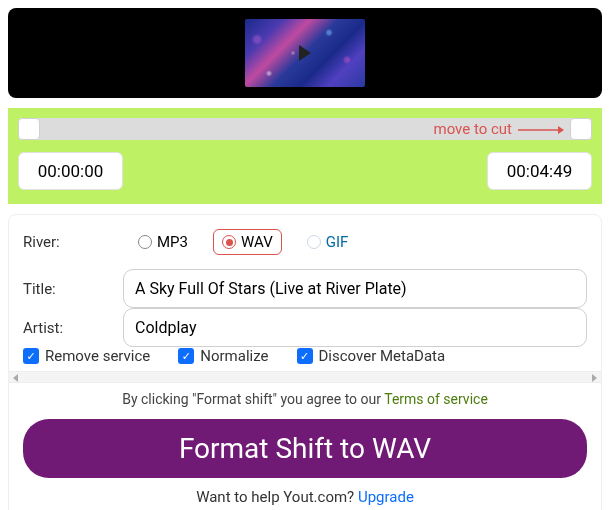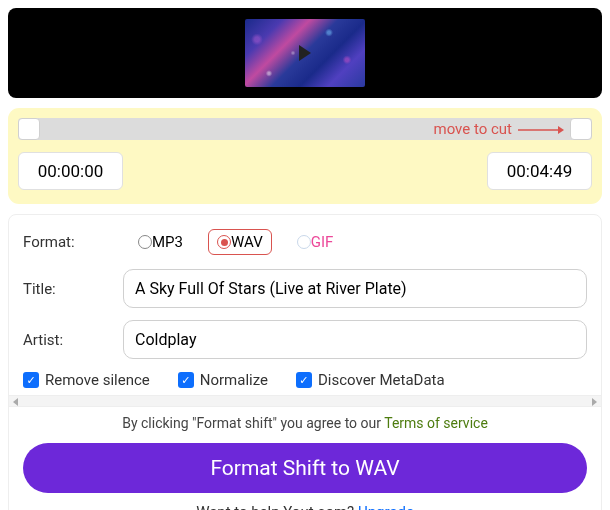--- a/index.html
+++ b/index.html
@@ -1,55 +1,55 @@
 <!DOCTYPE html>
 <html><head>
 <meta charset="utf-8">
 <style>
 *{box-sizing:border-box;margin:0;padding:0;font-family:-apple-system,BlinkMacSystemFont,"Segoe UI",Roboto,Arial,sans-serif}
 body{background:#fff;width:610px;height:510px;overflow:hidden;padding:8px}
 .video-preview{background:#000;border-radius:8px;height:90px;display:flex;align-items:center;justify-content:center;position:relative}
 .thumb{width:120px;height:68px;background:linear-gradient(135deg,#1a2a8a 0%,#4a3ab0 20%,#c04aa0 35%,#2a3a9a 50%,#1a2a8a 65%,#5040c0 80%,#2a3aa0 100%);position:relative;border-radius:2px;overflow:hidden}
 .thumb::before{content:"";position:absolute;inset:0;background:radial-gradient(circle at 20% 80%,rgba(255,255,255,.45) 1%,transparent 3%),radial-gradient(circle at 70% 20%,rgba(120,200,255,.5) 1.5%,transparent 4%),radial-gradient(circle at 85% 60%,rgba(200,80,200,.5) 1.5%,transparent 4%),radial-gradient(circle at 40% 50%,rgba(255,255,255,.3) 1%,transparent 3%),radial-gradient(circle at 10% 30%,rgba(200,100,220,.4) 2%,transparent 5%)}
 .play-overlay{position:absolute;left:50%;top:50%;transform:translate(-50%,-50%);width:0;height:0;border-left:12px solid #222;border-top:8px solid transparent;border-bottom:8px solid transparent}
-.slider-region{background:#fef9c3;border-radius:11px;margin-top:10px;padding:10px 10px 14px}
+.slider-region{background:#bef264;border-radius:0;margin-top:10px;padding:10px 10px 14px}
 .track-row{position:relative;height:22px;margin-bottom:12px}
 .track{position:absolute;left:0;right:0;top:0;height:22px;background:#dcdcdc;border-radius:4px}
 .handle{position:absolute;top:0;width:22px;height:22px;background:#fff;border:1px solid #d0d0d0;border-radius:4px;cursor:grab}
 .handle.left{left:0}
 .handle.right{right:0}
 .cut-hint{position:absolute;right:28px;top:2px;font-size:15px;color:#d9534f;display:flex;align-items:center;gap:6px}
 .arrow-svg{margin-top:2px}
 .time-row{display:flex;justify-content:space-between}
 .time-box{background:#fff;border:1px solid #e0e0e0;border-radius:6px;padding:8px 2px;font-size:17px;font-family:inherit;width:105px;text-align:center}
 .form-panel{background:#fff;border:1px solid #eee;border-radius:8px;margin-top:10px;padding:14px 14px 12px}
 .format-row{display:flex;align-items:center;gap:16px;margin-bottom:14px;font-size:15px}
 .format-label{width:90px;color:#333}
-.radio-opt{display:flex;align-items:center;cursor:pointer;padding:3px 8px;border-radius:6px;border:1.5px solid transparent}
+.radio-opt{display:flex;align-items:center;gap:5px;cursor:pointer;padding:3px 8px;border-radius:6px;border:1.5px solid transparent}
 .radio-opt.selected{border-color:#d9534f}
 .radio-circle{width:14px;height:14px;border:1.5px solid #888;border-radius:50%;display:inline-flex;align-items:center;justify-content:center}
 .radio-opt.selected .radio-circle{border-color:#d9534f}
 .radio-dot{width:7px;height:7px;border-radius:50%;background:#d9534f;display:none}
 .radio-opt.selected .radio-dot{display:block}
-.radio-opt.disabled{color:#ec4899}
+.radio-opt.disabled{color:#0369a1}
 .radio-opt.disabled .radio-circle{border-color:#c9d8ea}
-.field-row{display:flex;align-items:center;margin-bottom:12px}
+.field-row{display:flex;align-items:center;}
 .field-lbl{width:100px;font-size:15px;color:#333}
 .field-input{flex:1;border:1px solid #d0d0d0;border-radius:10px;padding:9px 11px;font-size:16px}
 .checks-row{display:flex;gap:28px;font-size:15px;color:#333;margin-bottom:6px}
 .chk{display:flex;align-items:center;gap:6px;cursor:pointer}
 .chk-box{width:16px;height:16px;background:#0d6efd;border-radius:3px;display:flex;align-items:center;justify-content:center}
 .chk-mark{color:#fff;font-size:11px;line-height:1}
 .hscroll{height:12px;margin:2px -14px 8px;position:relative;background:#f4f4f4;border-top:1px solid #eee;border-bottom:1px solid #eee}
 .hscroll::before,.hscroll::after{content:"";position:absolute;top:2px;width:0;height:0;border-top:4px solid transparent;border-bottom:4px solid transparent}
 .hscroll::before{left:4px;border-right:5px solid #aaa}
 .hscroll::after{right:4px;border-left:5px solid #aaa}
 .terms{text-align:center;font-size:14px;color:#444;margin-bottom:12px}
 .terms a{color:#4d7c0f;text-decoration:none}
-.main-btn{width:100%;background:#6d28d9;color:#fff;border:none;border-radius:26px;padding:13px;font-size:21px;cursor:pointer}
+.main-btn{width:100%;background:#701a75;color:#fff;border:none;border-radius:26px;padding:13px;font-size:28px;cursor:pointer}
 .upgrade{text-align:center;font-size:15px;color:#333;margin-top:10px}
 .upgrade a{color:#0d6efd;text-decoration:none}
 </style>
 </head>
 <body>
 
 <div class="video-preview">
   <div class="thumb">
     <div class="play-overlay"></div>
   </div>
@@ -69,21 +69,21 @@
     <div class="handle right"></div>
   </div>
   <div class="time-row">
     <input class="time-box" value="00:00:00" style="">
     <input class="time-box" value="00:04:49" style="">
   </div>
 </div>
 
 <div class="form-panel">
   <div class="format-row">
-    <span class="format-label">Format:</span>
+    <span class="format-label">River:</span>
     <span class="radio-opt">
         <span class="radio-circle"></span>
         <span>MP3</span>
       </span>
     <span class="radio-opt selected">
         <span class="radio-circle">
           <span class="radio-dot"></span>
         </span>
         <span>WAV</span>
       </span>
@@ -100,21 +100,21 @@
   <div class="field-row">
     <span class="field-lbl">Artist:</span>
     <input class="field-input" value="Coldplay" style="">
   </div>
 
   <div class="checks-row">
     <label class="chk">
         <span class="chk-box">
           <span class="chk-mark">✓</span>
         </span>
-        <span>Remove silence</span>
+        <span>Remove service</span>
       </label>
     <label class="chk">
         <span class="chk-box">
           <span class="chk-mark">✓</span>
         </span>
         <span>Normalize</span>
       </label>
     <label class="chk">
         <span class="chk-box">
           <span class="chk-mark">✓</span>

